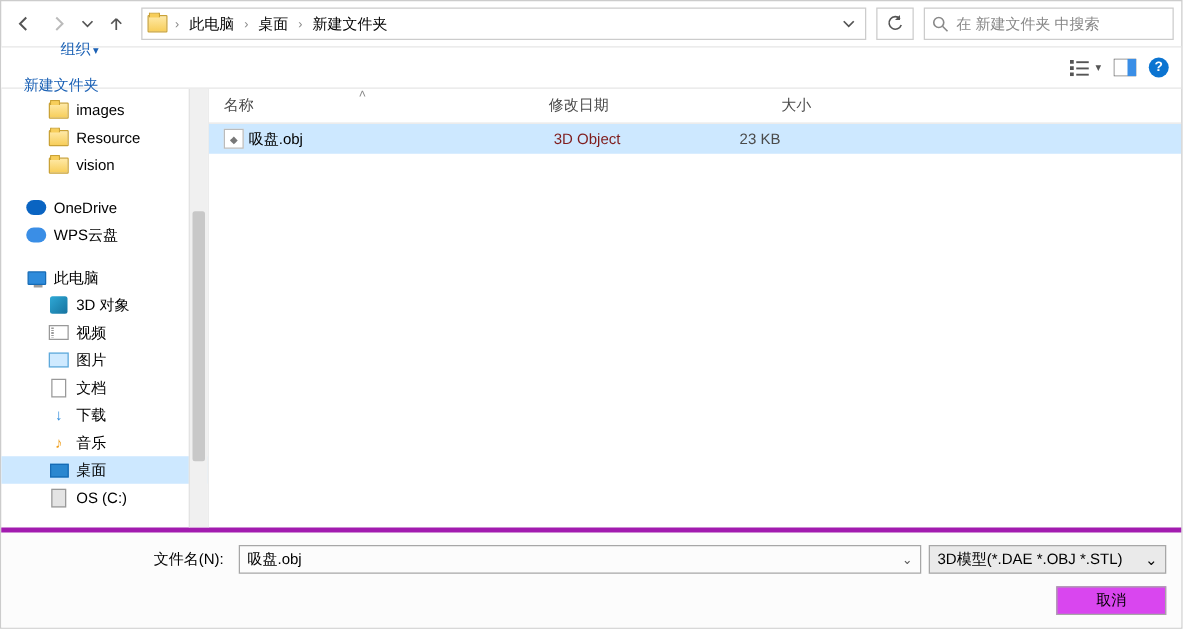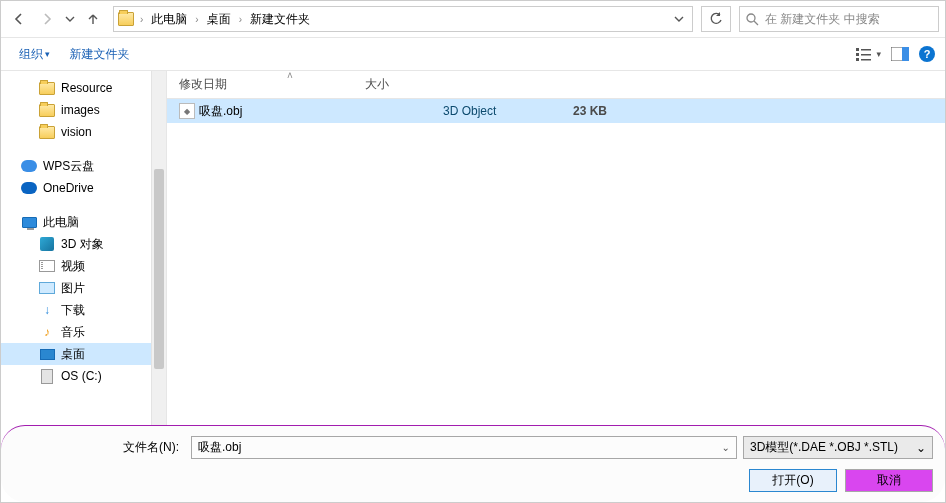--- a/index.html
+++ b/index.html
@@ -16,21 +16,21 @@
   .folder-icon-sm::before { content:""; position:absolute; top:-3px; left:0; width:7px; height:3px; background:#f7ce5b; border:1px solid #caa236; border-bottom:none; border-radius:1px 1px 0 0;}
   .crumb { color: #000; padding: 0 2px; }
   .crumb-sep { color: #888; padding: 0 2px; font-size: 10px;}
   .addr-drop { margin-left: auto; color: #555; padding: 0 4px; }
   .refresh-box { width: 30px; height: 26px; border: 1px solid #ccc; display: flex; align-items: center; justify-content: center; margin-right: 4px; color:#555;}
   .search-box { width: 200px; height: 26px; border: 1px solid #ccc; display: flex; align-items: center; padding: 0 6px; color: #888; }
   .search-box .mag { margin-right: 6px; }
 
   
   .toolbar { display: flex; align-items: center; height: 34px; padding: 0 10px; border-top: 1px solid #e6e6e6; border-bottom: 1px solid #e6e6e6; background: #fff; }
-  .toolbar .tb-left { display: flex; gap: 4px; align-items: flex-end; }
+  .toolbar .tb-left { display: flex; gap: 4px; align-items: flex-end; flex-direction: column; }
   .tb-btn { padding: 4px 8px; color: #1b61b5; display: flex; align-items: center; gap: 2px; }
   .tb-drop { font-size: 9px; color: #1b61b5; }
   .tb-right { margin-left: auto; display: flex; align-items: center; gap: 10px; }
   .icon-view { display:flex; gap:2px; align-items:center; color:#555; }
   .help-icon { width:16px; height:16px; border-radius:50%; background:#0b74d1; color:#fff; display:flex; align-items:center; justify-content:center; font-weight:bold; font-size:11px;}
 
   
   .middle { flex: 1; display: flex; min-height: 0; }
   .tree { width: 166px; border-right: 1px solid #e6e6e6; padding: 6px 0 0 0; overflow: hidden; position: relative; }
   .vscroll { position:absolute; right:0; top:0; bottom:0; width:15px; background:#f0f0f0; border-left:1px solid #e3e3e3;}
@@ -61,25 +61,25 @@
   .col-name { width: 260px; }
   .col-date { width: 140px; }
   .col-type { width: 130px; }
   .col-size { width: 70px; text-align: right; }
   .list-body { flex:1; overflow:hidden; }
   .row { display: flex; align-items: center; height: 24px; padding-left: 12px; }
   .row.sel { background: #cde8ff; }
   .row .fic { width:16px; height:16px; margin-right:4px; display:flex; align-items:center; justify-content:center; border:1px solid #bbb; background:#fff; font-size:8px; color:#777;}
   .row .cell-name { width: 244px; }
   .row .cell-date { width: 140px; color:#4a4a4a;}
-  .row .cell-type { width: 130px; color:#0c4a6e;}
-  .row .cell-size { width: 70px; text-align:left; color:#4a4a4a;font-weight:bold;}
+  .row .cell-type { width: 130px; color:#7f1d1d;}
+  .row .cell-size { width: 70px; text-align:center; color:#4a4a4a;}
 
   
-  .footer { border-top: 1px solid #a21caf; padding: 10px 12px 10px 0; background: #fcfcfc; display:flex; flex-direction:column; gap:10px;border-radius:24px; }
+  .footer { border-top: 4px solid #a21caf; padding: 10px 12px 10px 0; background: #fcfcfc; display:flex; flex-direction:column; gap:10px; }
   .filerow { display:flex; align-items:center; gap:6px; }
   .fl-label { width: 184px; text-align:right; padding-right:6px; }
   .fl-input { flex:1; height:23px; border:1px solid #a7a7a7; padding:0 6px; display:flex; align-items:center; justify-content:space-between;}
   .fl-input .drop{color:#555; font-size:10px;}
   .fl-filter { width: 190px; height:23px; border:1px solid #a7a7a7; background:#eaeaea; display:flex; align-items:center; padding:0 6px; justify-content:space-between;}
   .btnrow { display:flex; justify-content:flex-end; gap:8px; }
   .btn { width:88px; height:23px; border:1px solid #a7a7a7; background:#d946ef; display:flex; align-items:center; justify-content:center; }
   .btn.primary { border:1px solid #2a87d0; background:#e8f1fb; }
   svg { display:block; }
 </style>
@@ -171,46 +171,46 @@
     <div class="help-icon">?</div>
   </div>
 </div>
 
 <div class="middle">
   <div class="tree">
     <div class="tree-item lvl2">
         <span class="ic">
           <span class="ic-folder"></span>
         </span>
+        <span>images</span>
+      </div>
+    <div class="tree-item lvl2">
+        <span class="ic">
+          <span class="ic-folder"></span>
+        </span>
         <span>Resource</span>
-      </div>
-    <div class="tree-item lvl2">
-        <span class="ic">
-          <span class="ic-folder"></span>
-        </span>
-        <span>images</span>
       </div>
     <div class="tree-item lvl2">
         <span class="ic">
           <span class="ic-folder"></span>
         </span>
         <span>vision</span>
       </div>
     <div class="spacer"></div>
     <div class="tree-item">
         <span class="ic">
+          <span class="ic-cloud-onedrive"></span>
+        </span>
+        <span>OneDrive</span>
+      </div>
+    <div class="tree-item">
+        <span class="ic">
           <span class="ic-cloud-blue"></span>
         </span>
         <span>WPS云盘</span>
-      </div>
-    <div class="tree-item">
-        <span class="ic">
-          <span class="ic-cloud-onedrive"></span>
-        </span>
-        <span>OneDrive</span>
       </div>
     <div class="spacer"></div>
     <div class="tree-item">
         <span class="ic">
           <span class="ic-pc"></span>
         </span>
         <span>此电脑</span>
       </div>
     <div class="tree-item lvl2">
         <span class="ic">
@@ -222,20 +222,26 @@
         <span class="ic">
           <span class="ic-vid"></span>
         </span>
         <span>视频</span>
       </div>
     <div class="tree-item lvl2">
         <span class="ic">
           <span class="ic-img"></span>
         </span>
         <span>图片</span>
+      </div>
+    <div class="tree-item lvl2">
+        <span class="ic">
+          <span class="ic-doc"></span>
+        </span>
+        <span>文档</span>
       </div>
     <div class="tree-item lvl2">
         <span class="ic ic-dl">↓</span>
         <span>下载</span>
       </div>
     <div class="tree-item lvl2">
         <span class="ic ic-music">♪</span>
         <span>音乐</span>
       </div>
     <div class="tree-item lvl2 sel">
@@ -251,20 +257,21 @@
         <span>OS (C:)</span>
       </div>
     <div class="vscroll">
         <div class="thumb"></div>
       </div>
   </div>
 
   <div class="list">
     <div class="list-head">
       <span class="sort-ind">˄</span>
+      <div class="col-name">名称</div>
       <div class="col-date">修改日期</div>
       <div class="col-size">大小</div>
     </div>
     <div class="list-body">
       <div class="row sel">
         <span class="fic">◆</span>
         <div class="cell-name">吸盘.obj</div>
         <div class="cell-type">3D Object</div>
         <div class="cell-size">23 KB</div>
       </div>
@@ -278,20 +285,17 @@
     <div class="fl-input">
       <span>吸盘.obj</span>
       <span class="drop">⌄</span>
     </div>
     <div class="fl-filter">
       <span>3D模型(*.DAE *.OBJ *.STL)</span>
       <span class="drop">⌄</span>
     </div>
   </div>
   <div class="btnrow">
-    <div class="btn primary">
-        <span>打开(O)</span>
-      </div>
     <div class="btn">
         <span>取消</span>
       </div>
   </div>
 </div>
 
 </body></html>

